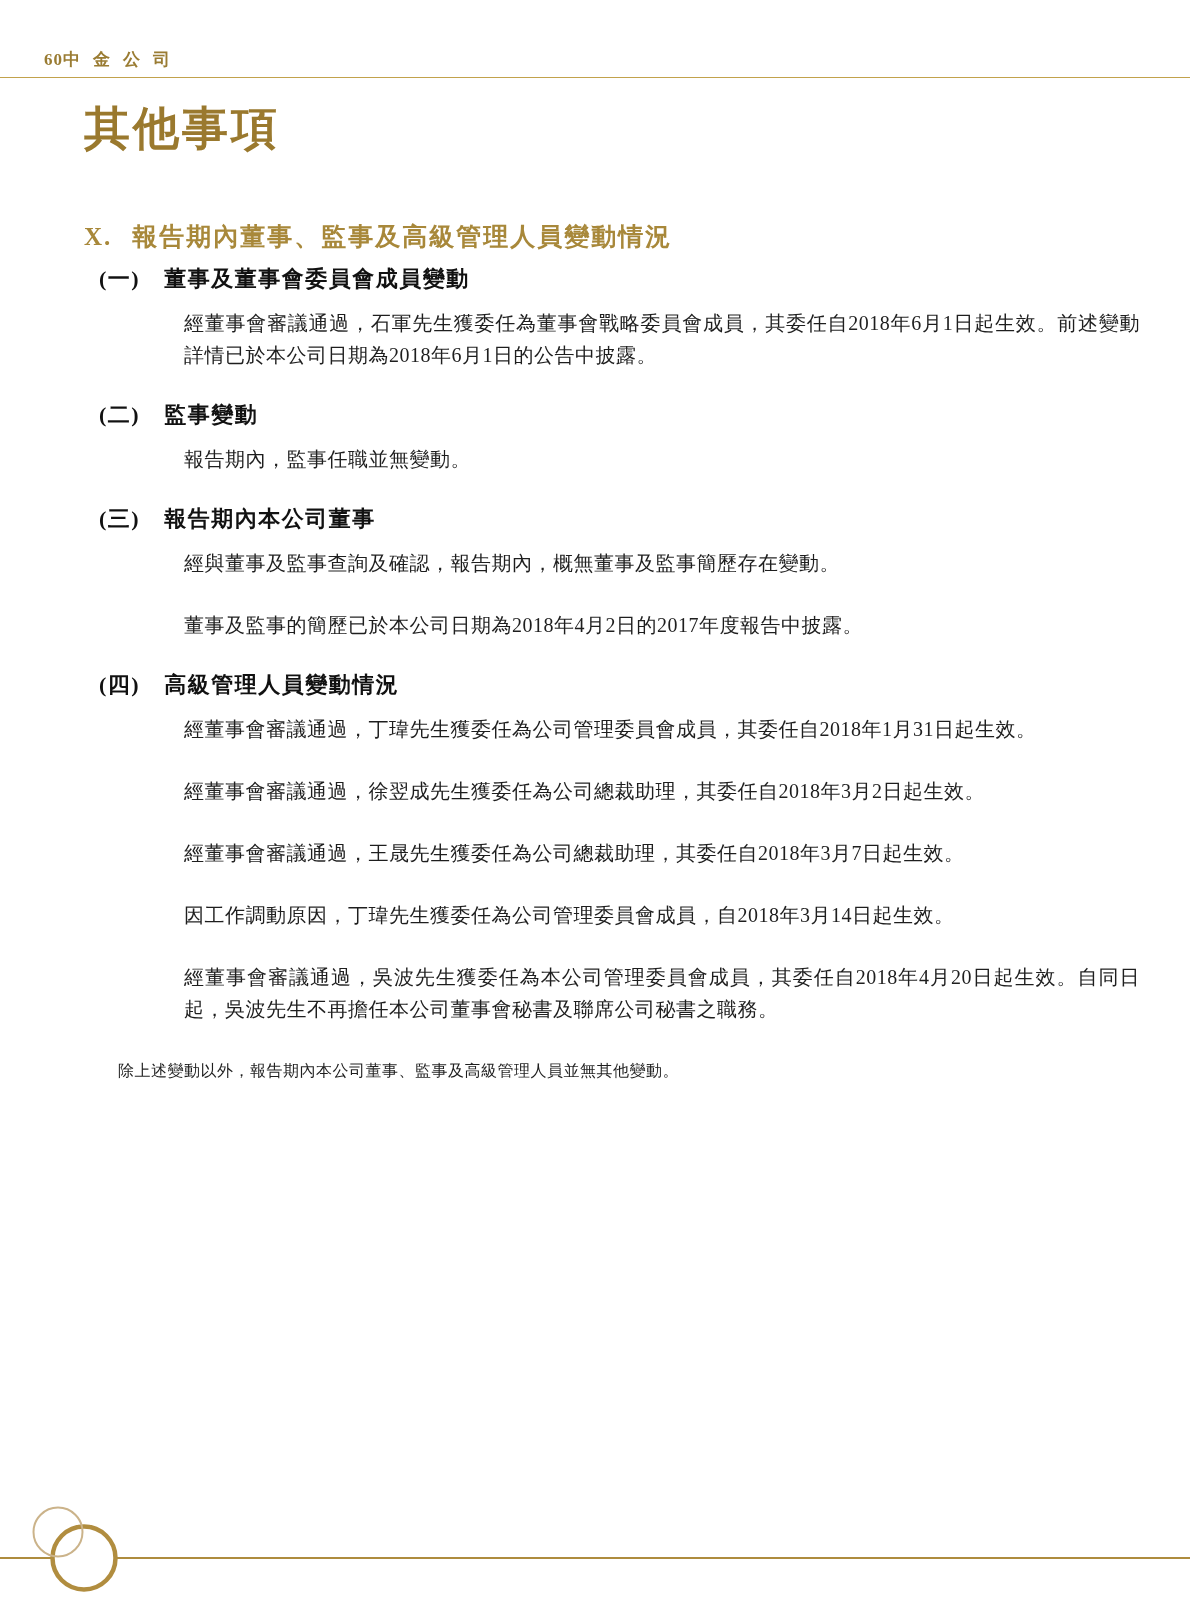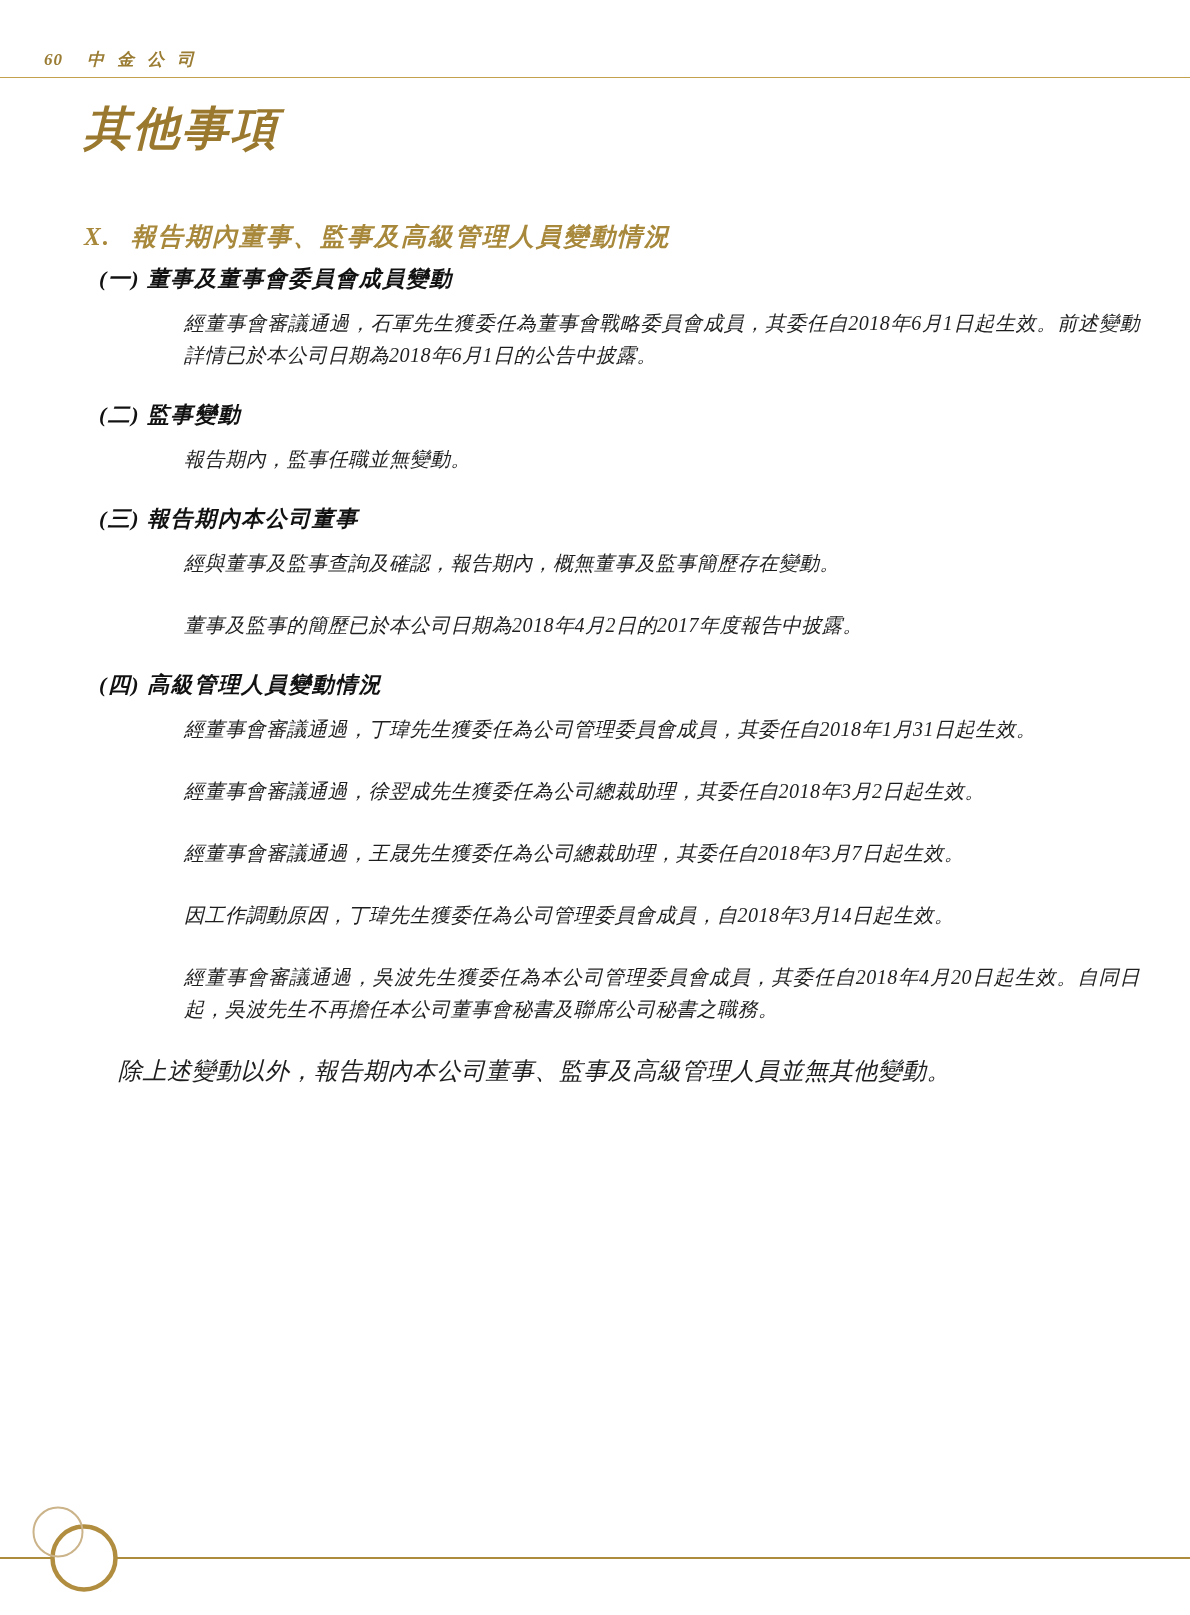--- a/index.html
+++ b/index.html
@@ -4,36 +4,35 @@
 <style>
   html, body { margin: 0; padding: 0; background: #ffffff; }
   .page {
     position: relative;
     width: 1190px;
     height: 1615px;
     background: #ffffff;
     font-family: "Liberation Serif", "DejaVu Serif", serif;
     color: #1e1e1e;
     overflow: hidden;
-    font-style: italic;
   }
 
   
   .page-header {
     position: absolute;
     top: 48px;
     left: 44px;
     right: 44px;
     color: #9a7c33;
     font-size: 17px;
     display: flex;
     align-items: baseline;
   }
   .page-num { font-weight: bold; letter-spacing: 1px; }
-  .company  { margin-left: 24px; font-weight: bold; letter-spacing: 13px; }
+  .company  { font-weight: bold; letter-spacing: 13px; }
   .header-rule {
     position: absolute;
     top: 77px;
     left: 0;
     right: 0;
     height: 0;
     border-top: 1.6px solid #c2a24c;
   }
 
   
@@ -67,34 +66,34 @@
 
   .sub-heading {
     display: flex;
     margin: 30px 0 14px 15px;
     font-size: 22px;
     line-height: 28px;
     font-weight: bold;
     color: #111111;
     letter-spacing: 1.5px;
   }
-  .sub-title { margin-left: 7px; }
+  .sub-title { margin-left: 24px; }
   .subsection:first-child .sub-heading { margin-top: 13px; }
 
   .body-para {
     margin: 0 0 30px 100px;
     font-size: 20px;
     line-height: 32px;
     letter-spacing: 0.5px;
     text-align: justify;
     color: #1e1e1e;
   }
   .closing-para {
     margin: 0 0 0 34px;
-    font-size: 24px;
+    font-size: 16px;
     line-height: 32px;
     letter-spacing: 0.5px;
     color: #1e1e1e;
   }
 
   
   .footer-deco {
     position: absolute;
     left: 0;
     top: 1498px;

